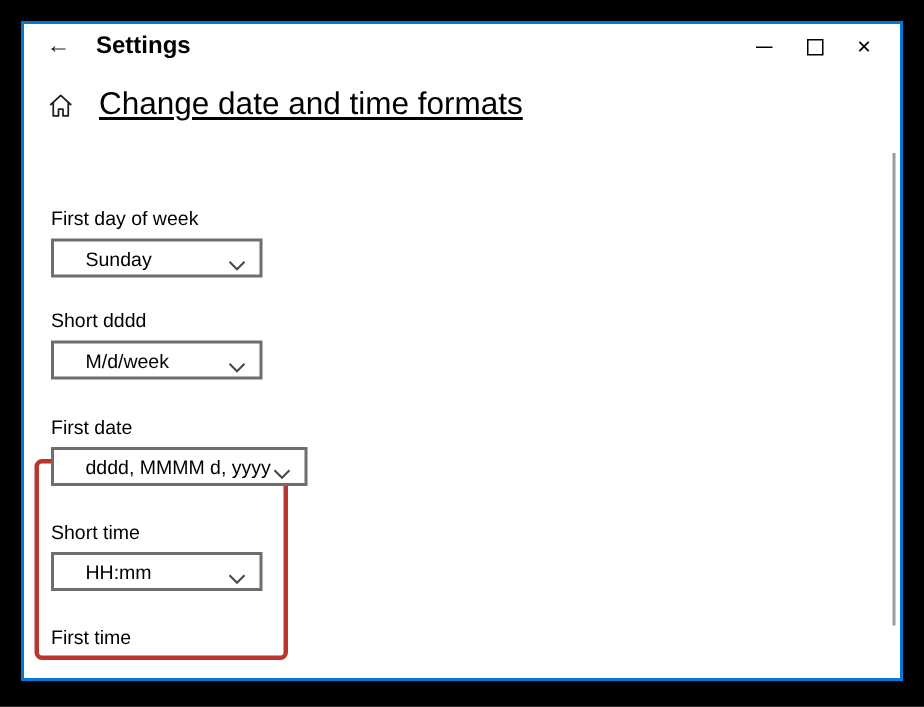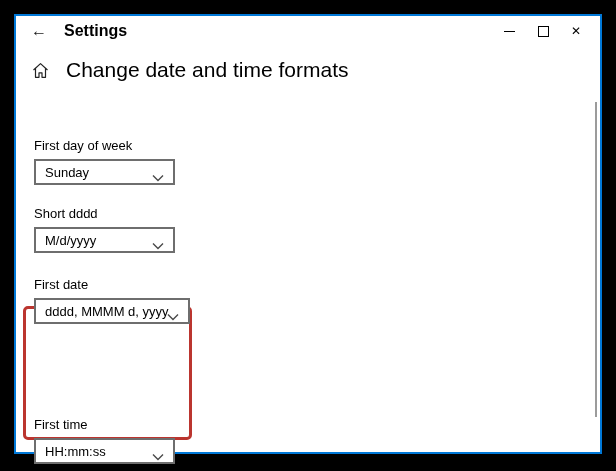--- a/index.html
+++ b/index.html
@@ -40,22 +40,22 @@
   }
   
   .field{position:absolute;left:18px;}
   .f1{top:89px}.f2{top:157px}.f3{top:228px}.f4{top:298px}.f5{top:368px}
   .field-label{font-size:13px;color:#000;line-height:16px;margin-bottom:5px;margin-top:33px;}
   .combobox{
     position:relative;width:141px;height:26px;box-sizing:border-box;
     background:#fff;border:2px solid #6e6e6e;
     display:flex;align-items:center;
   }
-  .combobox.wide{width:156px;}
-  .combobox-value{font-size:13px;color:#000;padding-left:9px;white-space:nowrap;}
+  .combobox.wide{width:171px;}
+  .combobox-value{font-size:13px;color:#000;padding-left:9px;white-space:nowrap;margin-left:12px;}
   .chevron{position:absolute;right:9px;top:50%;margin-top:-4px;width:12px;height:8px;}
   
   .highlight-box{
     position:absolute;left:7px;top:290px;width:169px;height:134px;
     border:3px solid #bb352f;border-radius:5px;box-sizing:border-box;
     pointer-events:none;
   }
   
   .scrollbar-thumb{
     position:absolute;left:579px;top:86px;width:2px;height:315px;background:#9b9b9b;
@@ -82,69 +82,72 @@
       <button class="caption-btn btn-close">
         <span class="glyph-close">✕</span>
       </button>
     </div>
 
     <span class="home-icon">
       <svg width="17" height="17" viewBox="0 0 17 17">
         <path d="M1.5 8 L8.5 1.6 L15.5 8 M3.5 6.6 V15.3 H7 V10.8 H10 V15.3 H13.5 V6.6" fill="none" stroke="#222" stroke-width="1.2" stroke-linejoin="round"></path>
       </svg>
     </span>
-    <h1 class="page-heading" style="margin:0;">Change date and time formats</h1>
+    <h1 class="page-heading" style="margin:0;text-decoration:underline;">Change date and time formats</h1>
 
     <div class="highlight-box"></div>
 
     <div class="field f1">
       <div class="field-label">First day of week</div>
       <div class="combobox">
         <span class="combobox-value">Sunday</span>
         <span class="chevron">
           <svg width="12" height="8" viewBox="0 0 12 8">
               <polyline points="1,1.5 6,6.5 11,1.5" fill="none" stroke="#4a4a4a" stroke-width="1.4"></polyline>
             </svg>
         </span>
       </div>
     </div>
 
     <div class="field f2">
       <div class="field-label">Short dddd</div>
       <div class="combobox">
-        <span class="combobox-value">M/d/yyyy</span>
+        <span class="combobox-value">M/d/week</span>
         <span class="chevron">
           <svg width="12" height="8" viewBox="0 0 12 8">
               <polyline points="1,1.5 6,6.5 11,1.5" fill="none" stroke="#4a4a4a" stroke-width="1.4"></polyline>
             </svg>
         </span>
       </div>
     </div>
 
     <div class="field f3">
       <div class="field-label">First date</div>
       <div class="combobox wide">
         <span class="combobox-value">dddd, MMMM d, yyyy</span>
         <span class="chevron">
           <svg width="12" height="8" viewBox="0 0 12 8">
               <polyline points="1,1.5 6,6.5 11,1.5" fill="none" stroke="#4a4a4a" stroke-width="1.4"></polyline>
             </svg>
         </span>
       </div>
     </div>
 
-
-    <div class="field f5">
-      <div class="field-label">First time</div>
+    <div class="field f4">
+      <div class="field-label">Short time</div>
       <div class="combobox">
-        <span class="combobox-value">HH:mm:ss</span>
+        <span class="combobox-value">HH:mm</span>
         <span class="chevron">
           <svg width="12" height="8" viewBox="0 0 12 8">
               <polyline points="1,1.5 6,6.5 11,1.5" fill="none" stroke="#4a4a4a" stroke-width="1.4"></polyline>
             </svg>
         </span>
       </div>
     </div>
 
+    <div class="field f5">
+      <div class="field-label">First time</div>
+    </div>
+
     <div class="scrollbar-thumb"></div>
 
   </div>
 </div>
 
 </body></html>

